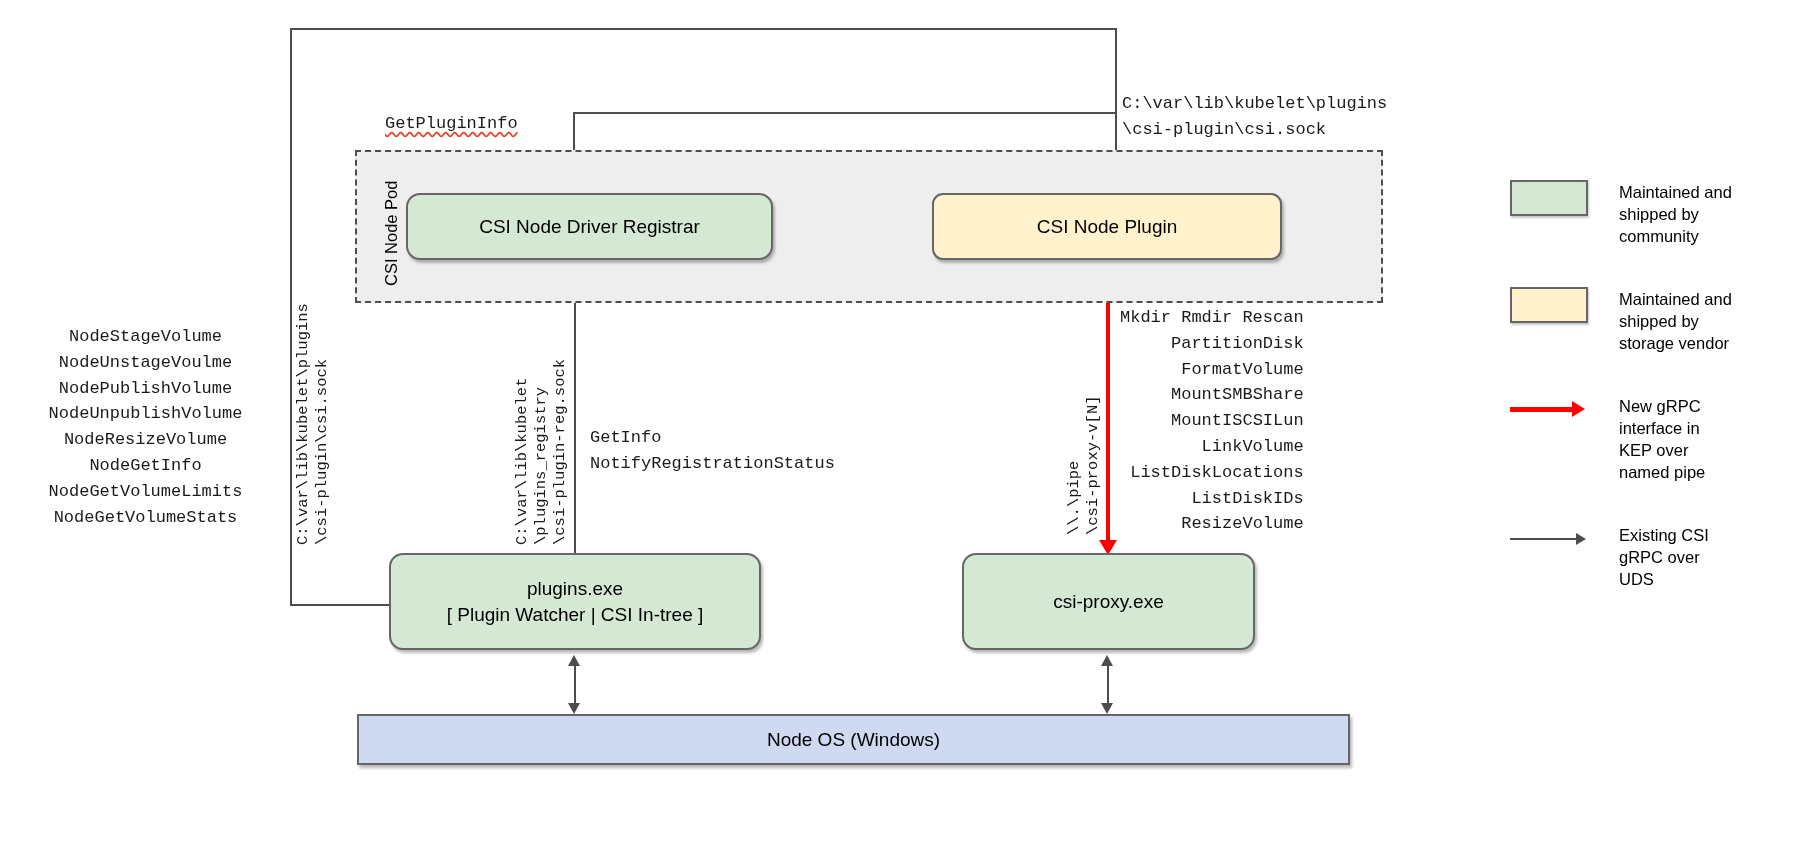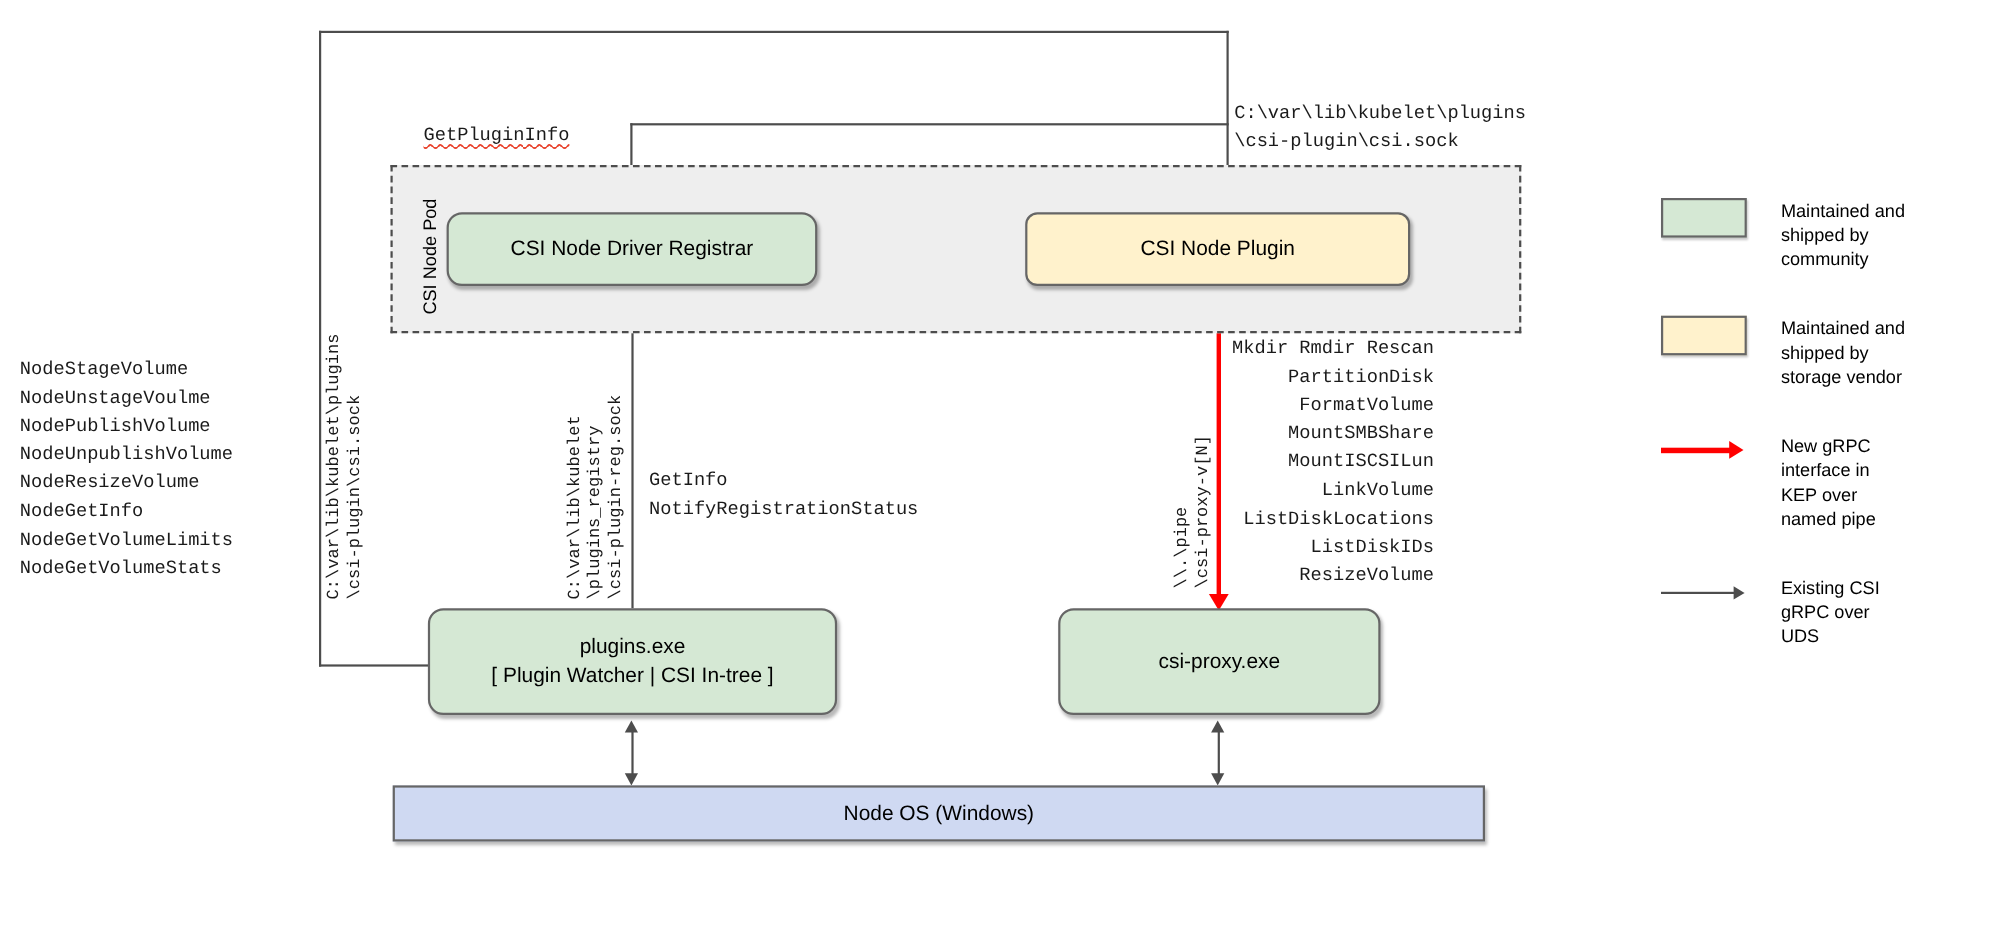--- a/index.html
+++ b/index.html
@@ -51,21 +51,21 @@
     justify-content: center;
     font-size: 19px;
     color: #000000;
     box-shadow: 2px 3px 3px rgba(0,0,0,0.28);
     line-height: 1.35;
     text-align: center;
   }
   .green { background: #d5e8d4; }
   .yellow { background: #fff2cc; border-radius: 11px; }
 
-  #box-registrar { left: 406px; top: 193px; width: 337px; height: 67px; }
+  #box-registrar { left: 406px; top: 193px; width: 367px; height: 67px; }
   #box-nodeplugin { left: 932px; top: 193px; width: 350px; height: 67px; }
   #box-kubelet   { left: 389px; top: 553px; width: 372px; height: 97px; }
   #box-csiproxy  { left: 962px; top: 553px; width: 293px; height: 97px; }
 
   #box-hostos {
     position: absolute;
     left: 357px; top: 714px; width: 993px; height: 51px;
     background: #cfd9f2;
     border: 2px solid #666666;
     display: flex; align-items: center; justify-content: center;
@@ -74,21 +74,21 @@
   }
 
   
   .code-block {
     position: absolute;
     font-size: 17px;
     line-height: 25.8px;
     color: #1a1a1a;
     white-space: pre;
   }
-  #left-methods { left: 18px; top: 324px; width: 255px; text-align: left; }
+  #left-methods { left: 18px; top: 324px; width: 255px; text-align: center; }
   #mid-methods  { left: 590px; top: 425px; text-align: left; }
   #right-methods{ left: 1120px; top: 305px; text-align: right; }
 
   #label-getplugininfo {
     position: absolute;
     left: 385px; top: 114px;
     font-size: 17px;
     color: #1a1a1a;
     white-space: pre;
     text-decoration: underline wavy #e8412b;

